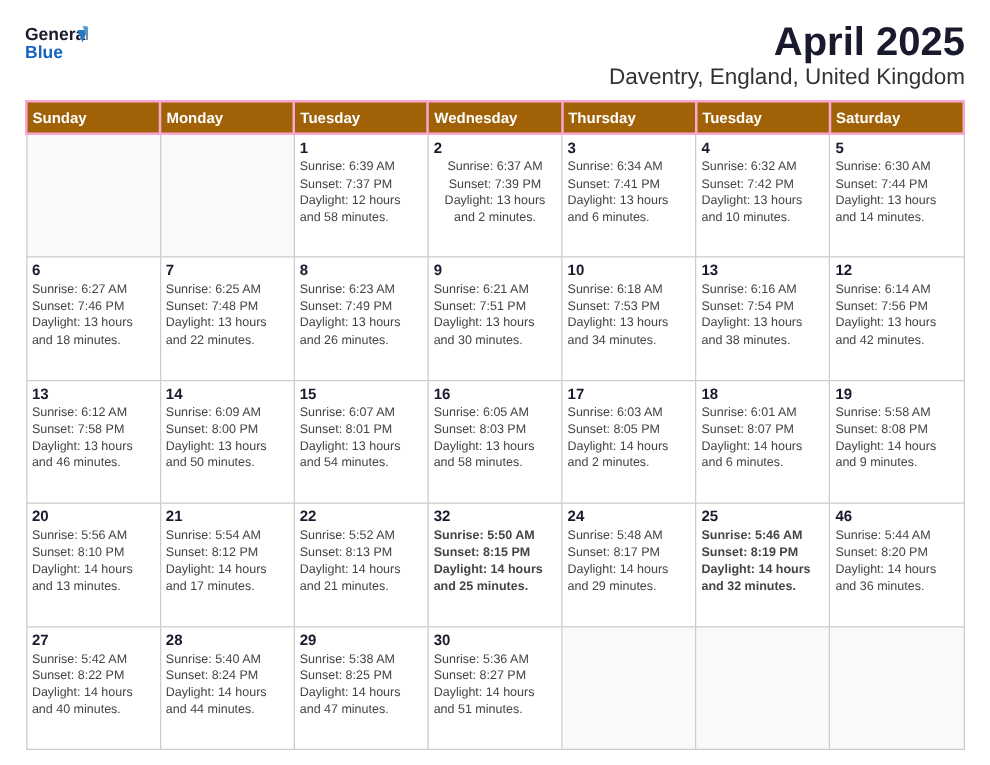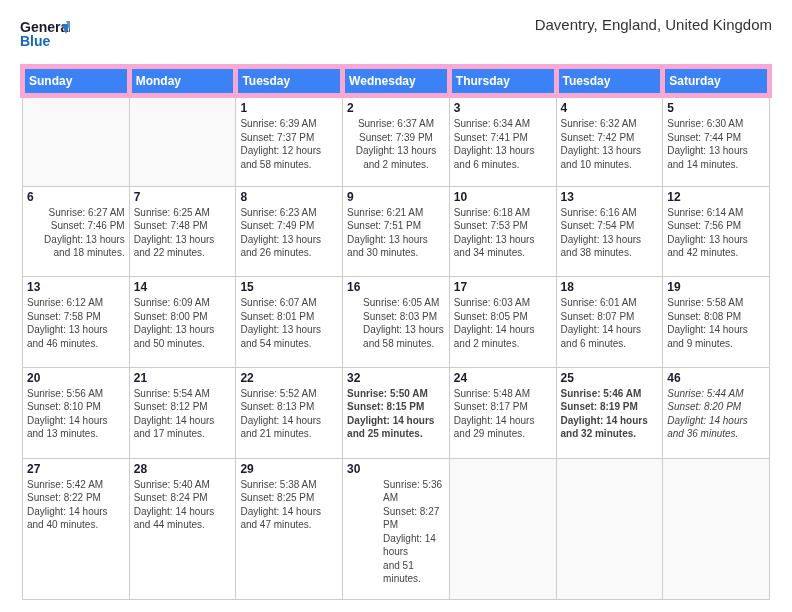--- a/index.html
+++ b/index.html
@@ -30,39 +30,39 @@
     .title-block {
       text-align: right;
     }
     .title-block h1 {
       font-size: 32px;
       font-weight: bold;
       color: #1a1a2e;
       line-height: 1.1;
     }
     .title-block h2 {
-      font-size: 15px;
+      font-size: 18px;
       font-weight: normal;
       color: #333;
     }
     .calendar {
       flex: 1;
       border: 1px solid #ccc;
       border-collapse: collapse;
       width: 100%;
       table-layout: fixed;
     }
     .calendar thead tr th {
-      background: #3b82f6;
+      background: #a16207;
       color: #fff;
       font-size: 12px;
       font-weight: bold;
       padding: 5px 4px;
       text-align: left;
-      border: 5px solid #f9a8d4;
+      border: 2px solid #f9a8d4;
     }
     .calendar tbody tr td {
       vertical-align: top;
       border: 1px solid #ccc;
       padding: 3px 4px;
       font-size: 10px;
       color: #333;
       background: #fff;
       height: 84px;
     }
@@ -89,20 +89,21 @@
   <div class="header">
     <div class="logo">
       <svg width="50" height="40" viewBox="0 0 50 40">
         <text x="0" y="16" font-size="14" font-weight="bold" fill="#1a1a2e" font-family="Arial">General</text>
         <text x="0" y="30" font-size="14" font-weight="bold" fill="#1565c0" font-family="Arial">Blue</text>
         <polygon points="42,8 50,8 46,18" fill="#2979be"></polygon>
         <polygon points="46,5 52,5 50,14" fill="#5599d0"></polygon>
       </svg>
     </div>
     <div class="title-block">
+      <h1>April 2025</h1>
       <h2>Daventry, England, United Kingdom</h2>
     </div>
   </div>
 
   <table class="calendar">
     <thead>
       <tr>
         <th>Sunday</th>
         <th>Monday</th>
         <th>Tuesday</th>
@@ -148,21 +149,21 @@
             <span class="day-num">5</span>
             <div class="day-info" style="white-space: pre-line;">Sunrise: 6:30 AM
 Sunset: 7:44 PM
 Daylight: 13 hours
 and 14 minutes.</div>
           </td>
         </tr>
         <tr>
           <td>
             <span class="day-num">6</span>
-            <div class="day-info" style="white-space: pre-line; text-align: right;">Sunrise: 6:27 AM
+            <div class="day-info" style="white-space: pre-line;">Sunrise: 6:27 AM
 Sunset: 7:46 PM
 Daylight: 13 hours
 and 18 minutes.</div>
           </td>
           <td>
             <span class="day-num">7</span>
             <div class="day-info" style="white-space: pre-line;">Sunrise: 6:25 AM
 Sunset: 7:48 PM
 Daylight: 13 hours
 and 22 minutes.</div>
@@ -220,21 +221,21 @@
           </td>
           <td>
             <span class="day-num">15</span>
             <div class="day-info" style="white-space: pre-line;">Sunrise: 6:07 AM
 Sunset: 8:01 PM
 Daylight: 13 hours
 and 54 minutes.</div>
           </td>
           <td>
             <span class="day-num">16</span>
-            <div class="day-info" style="white-space: pre-line; margin-left: 16px;">Sunrise: 6:05 AM
+            <div class="day-info" style="white-space: pre-line;">Sunrise: 6:05 AM
 Sunset: 8:03 PM
 Daylight: 13 hours
 and 58 minutes.</div>
           </td>
           <td>
             <span class="day-num">17</span>
             <div class="day-info" style="white-space: pre-line;">Sunrise: 6:03 AM
 Sunset: 8:05 PM
 Daylight: 14 hours
 and 2 minutes.</div>
@@ -292,21 +293,21 @@
           </td>
           <td>
             <span class="day-num">25</span>
             <div class="day-info" style="white-space: pre-line; font-weight: bold;">Sunrise: 5:46 AM
 Sunset: 8:19 PM
 Daylight: 14 hours
 and 32 minutes.</div>
           </td>
           <td>
             <span class="day-num">46</span>
-            <div class="day-info" style="white-space: pre-line; font-style: italic;">Sunrise: 5:44 AM
+            <div class="day-info" style="white-space: pre-line;">Sunrise: 5:44 AM
 Sunset: 8:20 PM
 Daylight: 14 hours
 and 36 minutes.</div>
           </td>
         </tr>
         <tr>
           <td>
             <span class="day-num">27</span>
             <div class="day-info" style="white-space: pre-line;">Sunrise: 5:42 AM
 Sunset: 8:22 PM
@@ -322,21 +323,21 @@
           </td>
           <td>
             <span class="day-num">29</span>
             <div class="day-info" style="white-space: pre-line;">Sunrise: 5:38 AM
 Sunset: 8:25 PM
 Daylight: 14 hours
 and 47 minutes.</div>
           </td>
           <td>
             <span class="day-num">30</span>
-            <div class="day-info" style="white-space: pre-line; margin-left: 36px;">Sunrise: 5:36 AM
+            <div class="day-info" style="white-space: pre-line;">Sunrise: 5:36 AM
 Sunset: 8:27 PM
 Daylight: 14 hours
 and 51 minutes.</div>
           </td>
           <td class="empty"></td>
           <td class="empty"></td>
           <td class="empty"></td>
         </tr>
       </tbody>
   </table>

